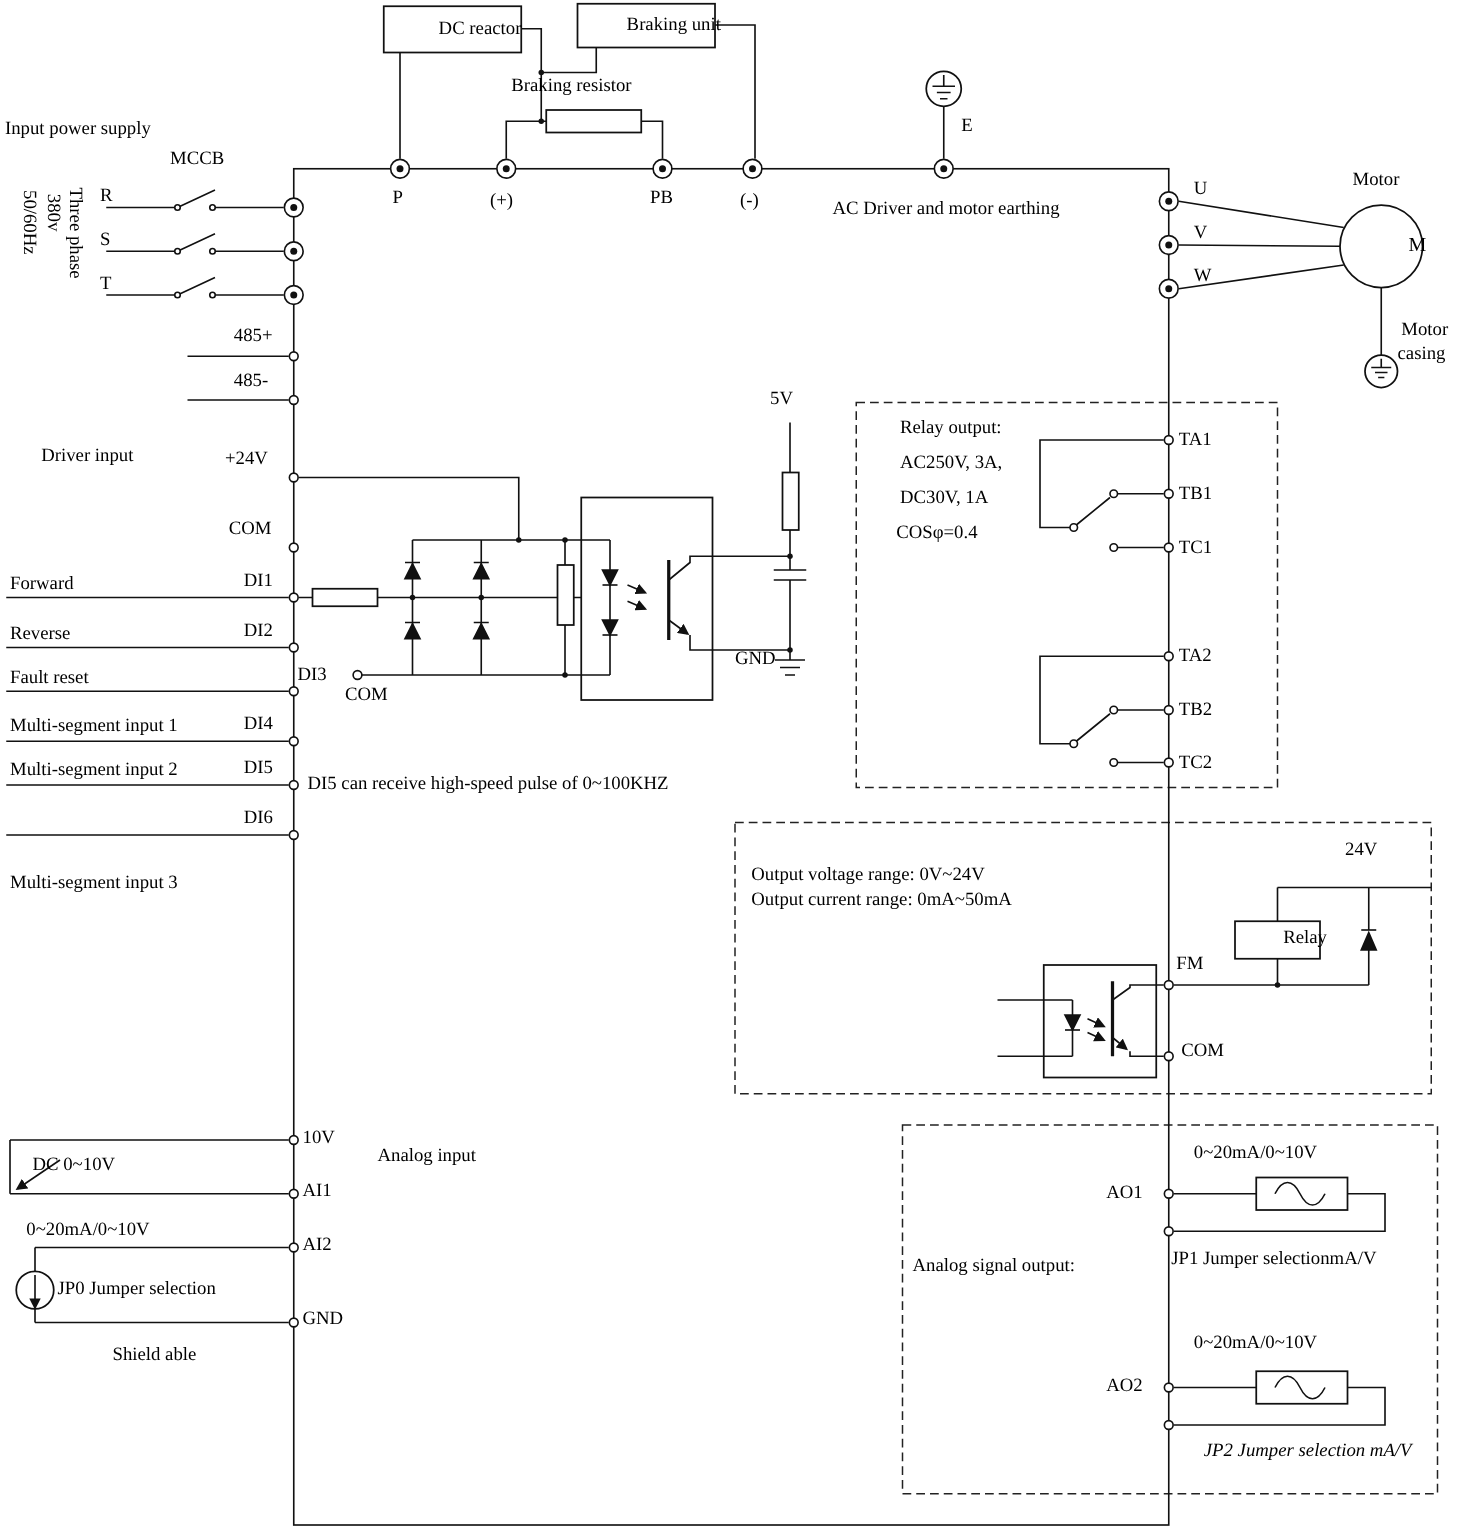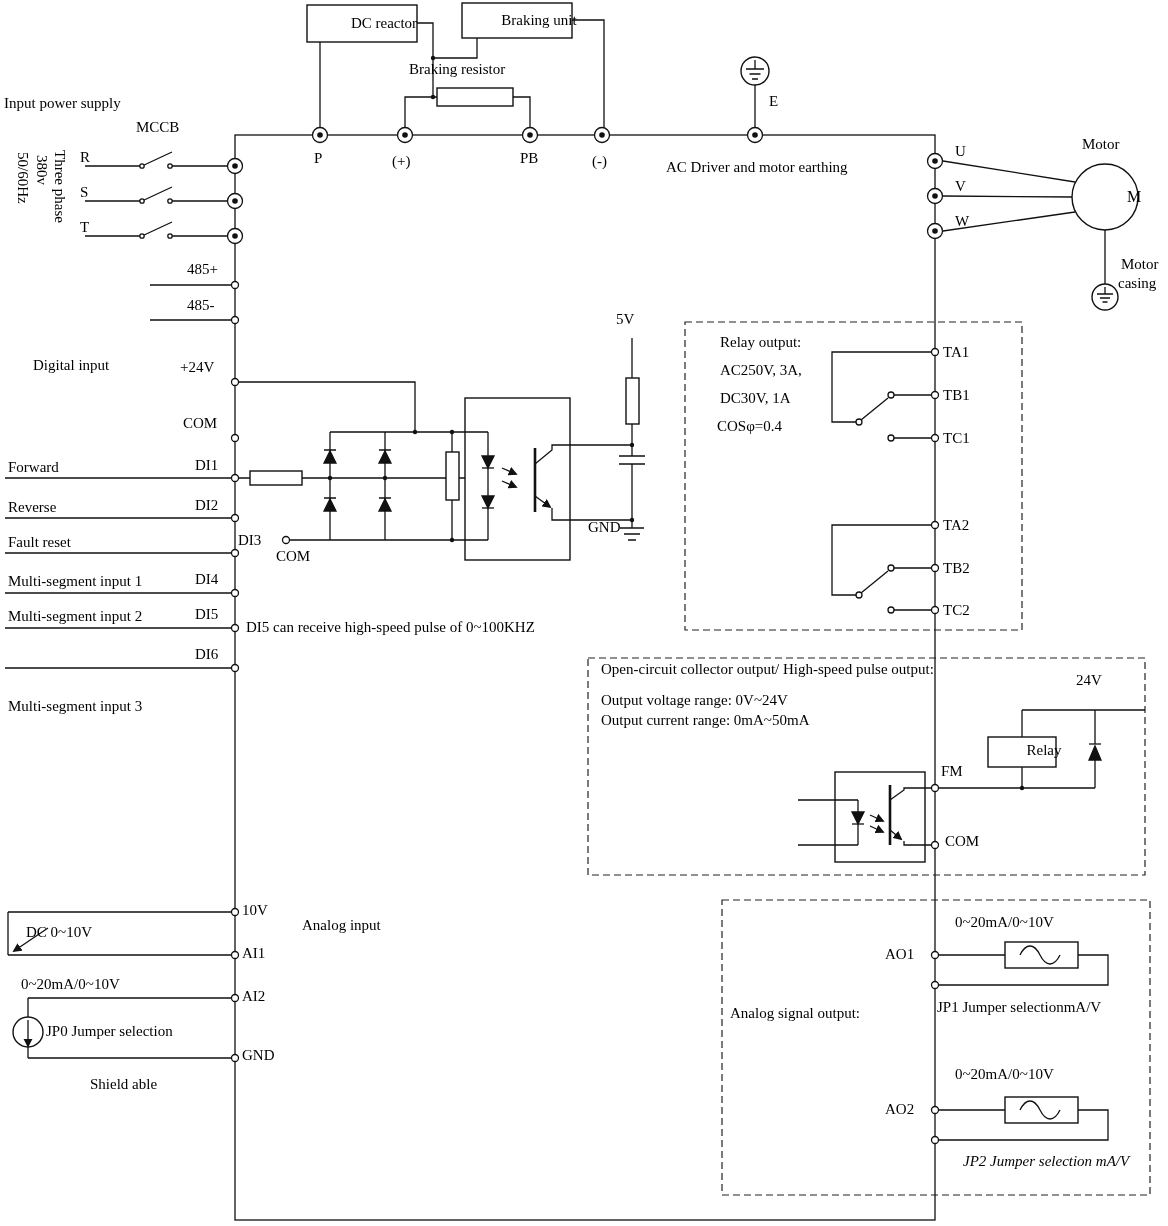--- a/index.html
+++ b/index.html
@@ -266,21 +266,21 @@
   <div class="lbl" style="left:314px;top:150px;">P</div>
   <div class="lbl" style="left:392px;top:153px;">(+)</div>
   <div class="lbl" style="left:520px;top:150px;">PB</div>
   <div class="lbl" style="left:592px;top:153px;">(-)</div>
   <div class="lbl" style="left:769px;top:93px;">E</div>
   <div class="lbl" style="left:666px;top:159px;font-family:Liberation Serif, serif;">AC Driver and motor earthing</div>
 
   <div class="lbl" style="left:187px;top:261px;">485+</div>
   <div class="lbl" style="left:187px;top:297px;">485-</div>
 
-  <div class="lbl" style="left:33px;top:357px;">Digital input</div>
+  <div class="lbl" style="left:33px;top:357px;">Driver input</div>
   <div class="lbl" style="left:180px;top:359px;">+24V</div>
   <div class="lbl" style="left:183px;top:415px;">COM</div>
   <div class="lbl" style="left:195px;top:457px;">DI1</div>
   <div class="lbl" style="left:195px;top:497px;">DI2</div>
   <div class="lbl" style="left:195px;top:532px;margin-left:43px;">DI3</div>
   <div class="lbl" style="left:195px;top:571px;">DI4</div>
   <div class="lbl" style="left:195px;top:606px;">DI5</div>
   <div class="lbl" style="left:195px;top:646px;text-align:right;">DI6</div>
   <div class="lbl" style="left:8px;top:459px;">Forward</div>
   <div class="lbl" style="left:8px;top:499px;">Reverse</div>
@@ -305,21 +305,20 @@
   <div class="lbl" style="left:720px;top:362px;">AC250V, 3A,</div>
   <div class="lbl" style="left:720px;top:390px;">DC30V, 1A</div>
   <div class="lbl" style="left:717px;top:418px;">COSφ=0.4</div>
   <div class="lbl" style="left:943px;top:344px;">TA1</div>
   <div class="lbl" style="left:943px;top:387px;">TB1</div>
   <div class="lbl" style="left:943px;top:430px;">TC1</div>
   <div class="lbl" style="left:943px;top:517px;">TA2</div>
   <div class="lbl" style="left:943px;top:560px;">TB2</div>
   <div class="lbl" style="left:943px;top:602px;">TC2</div>
 
-  <div class="lbl" style="left:601px;top:661px;">Open-circuit  collector output/ High-speed pulse output:</div>
   <div class="lbl" style="left:601px;top:692px;">Output voltage range:  0V~24V</div>
   <div class="lbl" style="left:601px;top:712px;">Output current range:  0mA~50mA</div>
   <div class="lbl" style="left:1076px;top:672px;">24V</div>
   <div class="lbl ctr" style="left:988px;top:737px;width:68px;height:28px;">Relay</div>
   <div class="lbl" style="left:941px;top:763px;">FM</div>
   <div class="lbl" style="left:945px;top:833px;">COM</div>
 
   <div class="lbl" style="left:730px;top:1005px;">Analog signal output:</div>
   <div class="lbl" style="left:955px;top:914px;">0~20mA/0~10V</div>
   <div class="lbl" style="left:885px;top:946px;">AO1</div>

